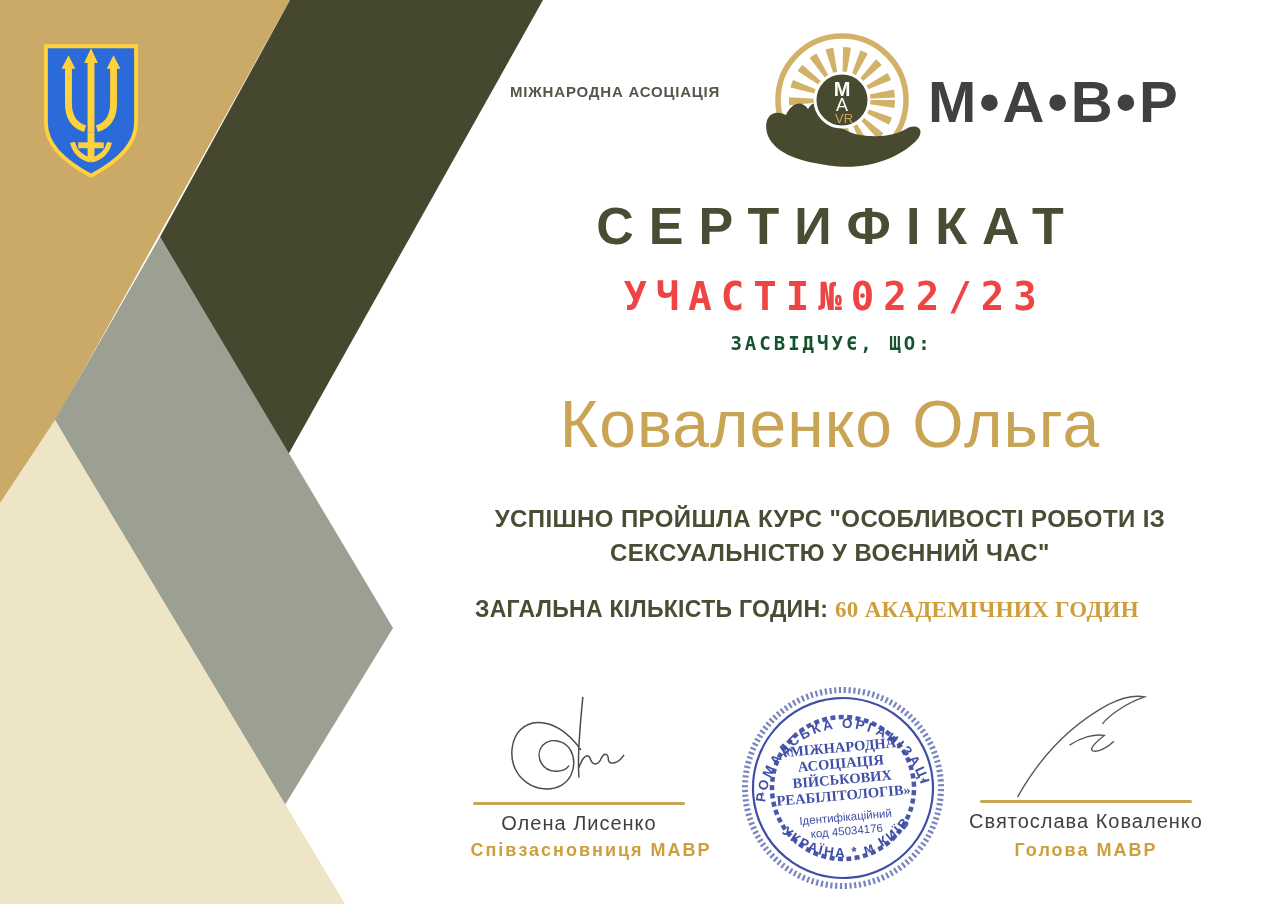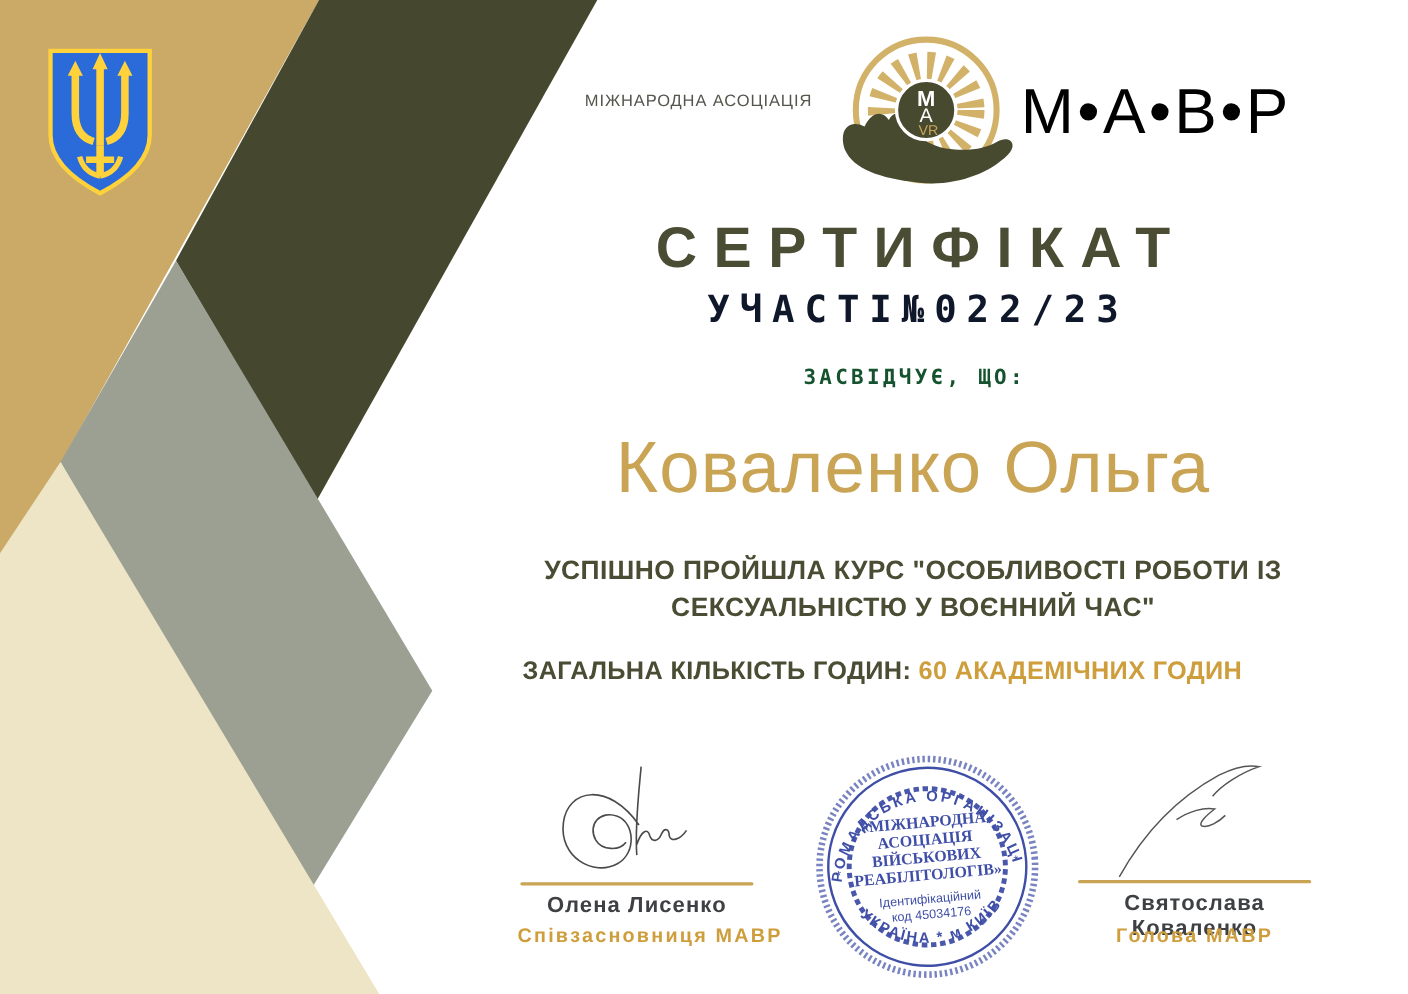--- a/index.html
+++ b/index.html
@@ -2,38 +2,38 @@
 <html><head>
 <meta charset="utf-8">
 <style>
   html,body{margin:0;padding:0;background:#fff;}
   .page{position:relative;width:1280px;height:904px;background:#ffffff;overflow:hidden;
         font-family:"Liberation Sans",sans-serif;}
   .abs{position:absolute;}
   
   .bg-svg{left:0;top:0;width:1280px;height:904px;}
   
-  .assoc{left:510px;top:82px;width:250px;text-align:center;color:#54574B;
-         font-size:15px;line-height:20px;letter-spacing:0.8px;font-weight:normal;}
-  .brand{left:928px;top:68px;font-size:58px;font-weight:normal;color:#000000;letter-spacing:3px;}
+  .assoc{left:510px;top:82px;width:250px;text-align:left;color:#54574B;
+         font-size:15px;line-height:20px;letter-spacing:0.8px;font-weight:bold;}
+  .brand{left:928px;top:68px;font-size:58px;font-weight:bold;color:#404040;letter-spacing:3px;}
   
   .col{left:430px;width:800px;text-align:center;}
   .title{top:196px;font-size:52px;font-weight:bold;color:#4A4D33;letter-spacing:15px;text-indent:15px;}
-  .subtitle{top:262px;font-family:"DejaVu Sans Mono",monospace;font-size:34px;color:#0f172a;
+  .subtitle{top:274px;font-family:"DejaVu Sans Mono",monospace;font-size:39px;color:#ef4444;
             letter-spacing:9px;text-indent:9px;font-weight:bold;}
   .certifies{top:332px;font-family:"DejaVu Sans Mono",monospace;font-size:19px;color:#14532d;
              letter-spacing:3px;text-indent:3px;font-weight:bold;}
   .name{top:386px;font-size:66px;color:#C9A455;letter-spacing:1px;}
   .course{top:502px;font-size:24px;font-weight:bold;color:#4A4D33;line-height:34px;letter-spacing:0.4px;}
   .details{left:475px;top:591px;font-size:23px;font-weight:bold;color:#4A4D33;line-height:37px;
            letter-spacing:0.3px;text-align:left;}
-  .gold{color:#CE9E3C;}
+  .gold{color:#CE9E3C;font-family:Liberation Serif, serif;}
   
   .sig-line{height:3px;background:#C9A455;border-radius:2px;}
-  .sig-name{font-size:20px;font-weight:bold;color:#3E4044;text-align:center;letter-spacing:1px;}
+  .sig-name{font-size:20px;font-weight:normal;color:#3E4044;text-align:center;letter-spacing:1px;}
   .sig-role{font-size:18px;font-weight:bold;color:#CE9E3C;text-align:center;letter-spacing:2px;}
   .stamp-svg{left:739px;top:684px;width:208px;height:208px;opacity:0.93;}
   .stamp-main{font-family:"Liberation Serif",serif;font-weight:bold;}
   .stamp-small{font-family:"Liberation Sans",sans-serif;}
 </style>
 </head>
 <body>
 
 <div class="page">
 

